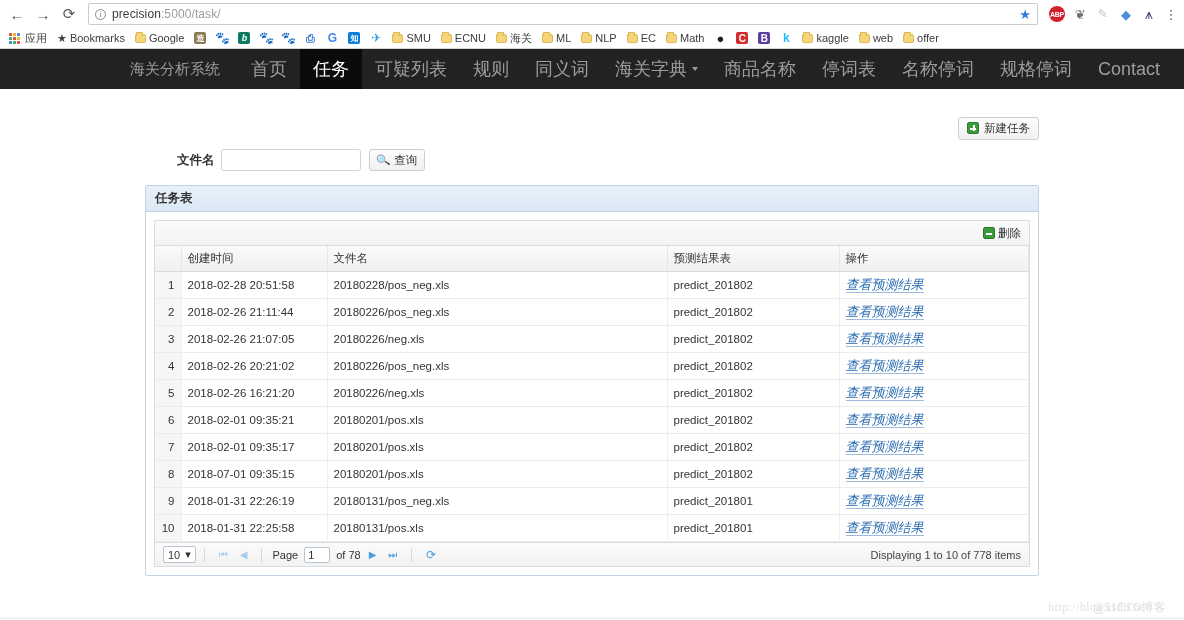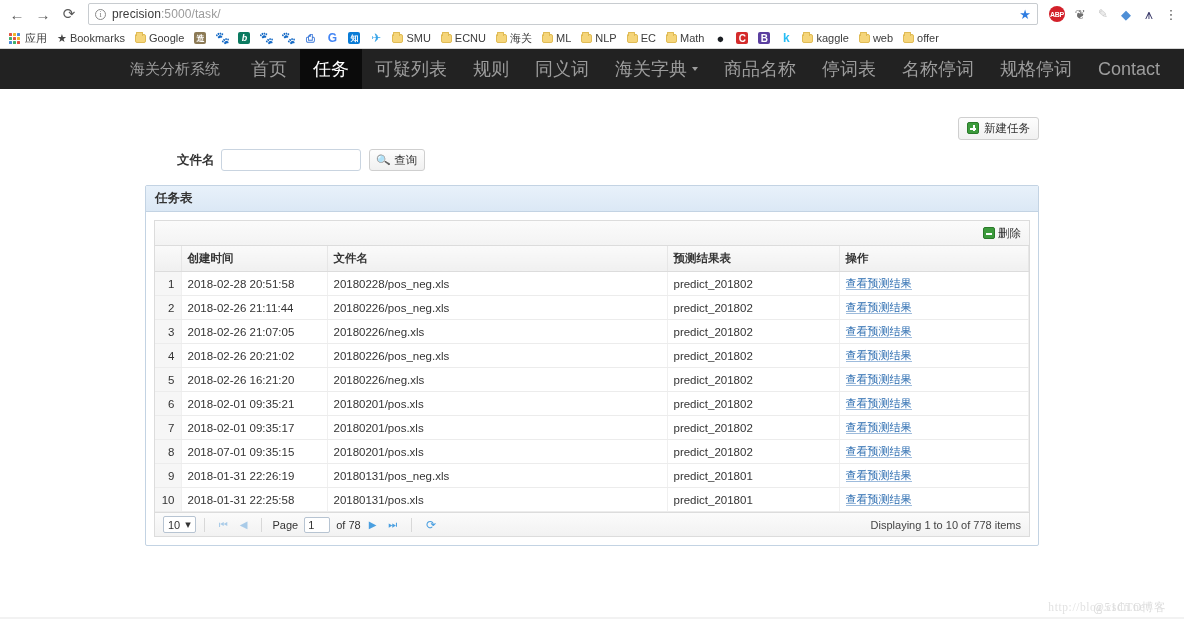--- a/index.html
+++ b/index.html
@@ -160,38 +160,38 @@
   .minus-ico {
     width: 12px; height: 12px; border-radius: 2px;
     background: #3c9b3c; border: 1px solid #2b7a2b; position: relative; display:inline-block;
   }
   .minus-ico:before { content: ""; position: absolute; left: 2px; top: 4.5px; width: 6px; height: 2px; background: #fff; }
 
   table.grid { width: 100%; border-collapse: collapse; table-layout: fixed; }
   table.grid th {
     background: linear-gradient(#fafafa, #f0f0f0);
     border-bottom: 1px solid #dcdcdc; border-right: 1px solid #e6e6e6;
-    font-size: 11.5px; font-weight: bold; color: #333; text-align: left;
+    font-size: 11.5px; font-weight: normal; color: #333; text-align: left;
     padding: 5px 6px; height: 22px;
   }
   table.grid td {
     border-bottom: 1px solid #ececec; border-right: 1px solid #f0f0f0;
     font-size: 11.5px; color: #333; padding: 4px 6px; height: 19.5px;
     white-space: nowrap; overflow: hidden;
   }
   .col-num { width: 26px; }
   th.col-num, td.col-num {
     background: #f6f6f6; text-align: right; color: #555;
     border-right: 1px solid #e4e4e4; padding-right: 5px;
   }
   .col-time { width: 146px; }
   .col-file { width: 340px; }
   .col-pred { width: 172px; }
   .col-op { }
-  .link { color: #2b6cb0; text-decoration: none; border-bottom: 1px solid #9dbbdc; font-size: 11px;}
+  .link { color: #2b6cb0; text-decoration: none; border-bottom: 1px solid #9dbbdc; font-size: 13px; font-style: italic;}
 
   .pager {
     height: 24px; background: linear-gradient(#fbfbfb, #f2f2f2);
     border-top: 1px solid #dcdcdc; display: flex; align-items: center;
     padding: 0 8px; gap: 0;
   }
   .pg-select {
     height: 17px; border: 1px solid #b7c4d2; border-radius: 2px; background: #fff;
     font-size: 11px; color: #333; display: inline-flex; align-items: center;
     padding: 0 4px; gap: 5px;

